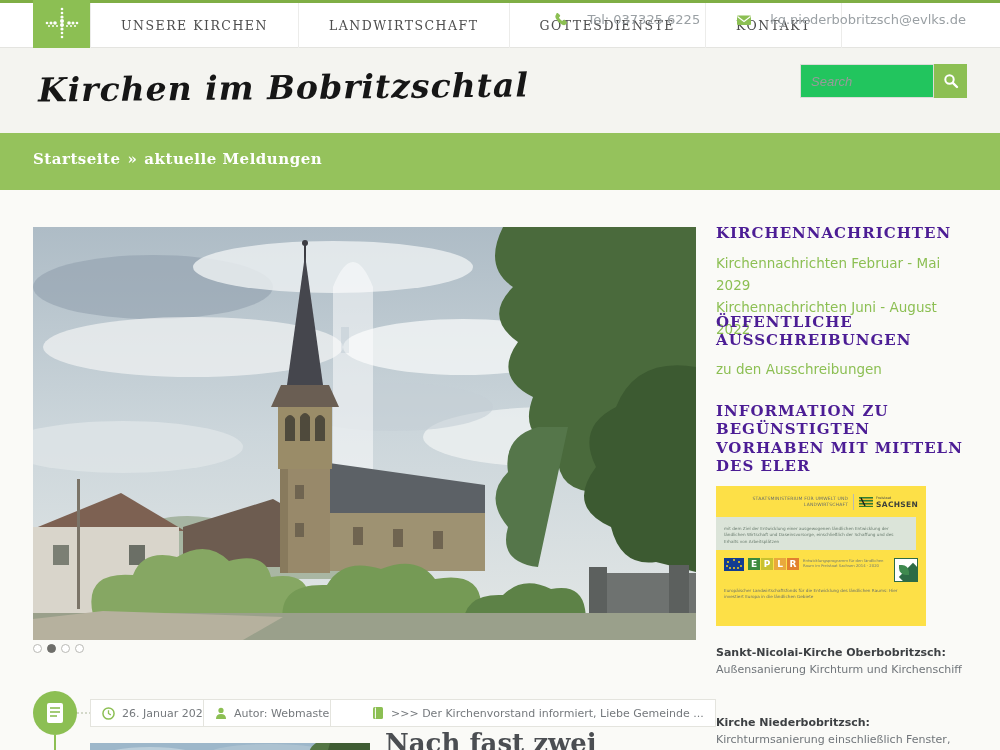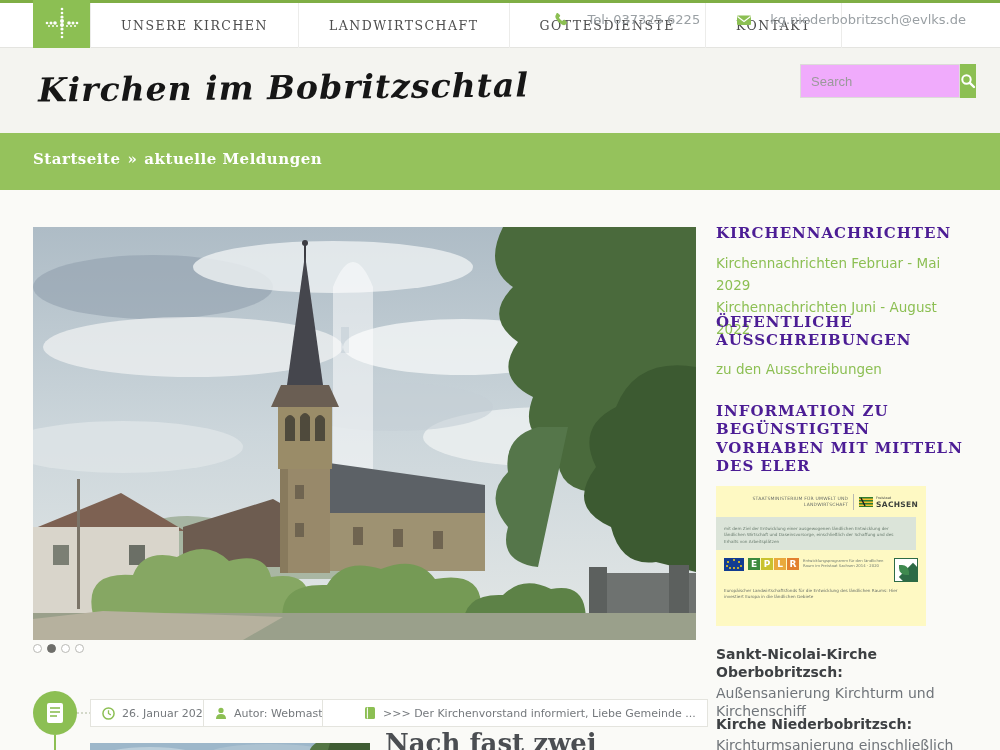--- a/index.html
+++ b/index.html
@@ -16,21 +16,21 @@
            font-family:"DejaVu Serif","Liberation Serif",serif; font-size:12.5px; letter-spacing:1.5px; color:#4d4d4d; text-decoration:none; }
   .contact { position:absolute; right:34px; top:3px; height:33px; display:flex; align-items:center; gap:18px; font-size:13px; color:#9aa0a4; }
   .contact .ic { display:inline-flex; width:16px; height:16px; margin-left:18px; }
   .contact .ic svg { width:16px; height:16px; }
 
   
   .headband { position:absolute; left:0; top:48px; width:1000px; height:85px; background:#f4f4f0; }
   .sitetitle { position:absolute; left:38px; top:68px; font-family:"DejaVu Serif","Liberation Serif",serif; font-style:italic; font-weight:700;
                font-size:33px; color:#161616; letter-spacing:1px; transform:rotate(-0.6deg); }
   .search { position:absolute; left:800px; top:64px; width:167px; height:34px; display:flex; }
-  .search input { width:160px; height:34px; border:1px solid #dcdcd8; background:#f0abfc; padding:0 10px; font-size:13px; color:#555; outline:none; }
+  .search input { width:134px; height:34px; border:1px solid #dcdcd8; background:#22c55e; padding:0 10px; font-size:13px; color:#555; outline:none;font-style:italic; }
   .search input::placeholder { color:#9a9a9a; }
   .search button { width:33px; height:34px; border:none; background:#8cbf53; cursor:pointer; display:flex; align-items:center; justify-content:center; }
 
   
   .crumbbar { position:absolute; left:0; top:133px; width:1000px; height:57px; background:#95c25c; }
   .crumb { position:absolute; left:33px; top:150px; font-family:"DejaVu Serif","Liberation Serif",serif; font-weight:700; font-size:15px;
            color:#ffffff; letter-spacing:0.5px; }
   .crumb a { color:#ffffff; text-decoration:none; }
   .crumb .sep { margin:0 7px; }
 
@@ -42,35 +42,35 @@
 
   
   .metaline { position:absolute; left:77px; top:712px; width:610px; border-top:2px dotted #d3d8c9; }
   .metadot { position:absolute; left:680px; top:709px; width:8px; height:8px; border-radius:50%; background:#8cbf53; }
   .metacircle { position:absolute; left:33px; top:691px; width:44px; height:44px; border-radius:50%; background:#8cbf53;
                 display:flex; align-items:center; justify-content:center; }
   .vline { position:absolute; left:54px; top:735px; width:2px; height:15px; background:#8cbf53; }
   .chip { position:absolute; top:699px; height:28px; background:#ffffff; border:1px solid #e4e4de; display:flex; align-items:center;
           gap:7px; padding:0 11px; font-size:11px; color:#75797d; white-space:nowrap; }
   .chip .ic { display:inline-flex; }
-  .chip1 { left:90px; } .chip2 { left:203px; } .chip3 { left:322px;padding-left:41px; }
+  .chip1 { left:90px; } .chip2 { left:203px; } .chip3 { left:330px;padding-left:41px; }
 
   .thumb { position:absolute; left:90px; top:743px; width:280px; height:40px; overflow:hidden; }
   .headline { position:absolute; left:385px; top:729px; width:310px; font-family:"DejaVu Serif","Liberation Serif",serif;
               font-size:26px; color:#4b4e52; line-height:1.1; }
   .sh { font-family:"DejaVu Serif","Liberation Serif",serif; font-size:15px; letter-spacing:1px; color:#4c1d95; line-height:1.22; }
   .sh1 { position:absolute; left:716px; top:224px; width:250px; }
   .slinks1 { position:absolute; left:716px; top:253px; width:250px; }
   .slink { display:block; color:#8cbf53; font-size:13.5px; line-height:1.62; text-decoration:none; }
   .sh2 { position:absolute; left:716px; top:313px; width:220px; }
   .slinks2 { position:absolute; left:716px; top:359px; width:250px; }
   .sh3 { position:absolute; left:716px; top:402px; width:250px; }
 
   
-  .banner { position:absolute; left:716px; top:486px; width:210px; height:140px; background:#fef9c3; padding:8px 8px 6px 8px; overflow:hidden; }
+  .banner { position:absolute; left:716px; top:486px; width:210px; height:140px; background:#fde047; padding:8px 8px 6px 8px; overflow:hidden; }
   .b-top { display:flex; justify-content:flex-end; align-items:center; gap:5px; }
   .b-min { font-size:4.5px; color:#6a6f6a; text-align:right; line-height:1.35; letter-spacing:0.2px; }
   .b-sep { width:1px; height:16px; background:#b9b9b2; }
   .b-sachsen { display:flex; align-items:center; gap:3px; }
   .b-sachsen .crest { width:14px; height:10px; }
   .b-sachsen .txt { font-size:3.5px; color:#4b4f4b; }
   .b-sachsen .txt b { display:block; font-size:7.5px; letter-spacing:0.3px; color:#3c403c; }
   .b-band { margin-top:7px; margin-left:-8px; width:200px; background:#dbe4d9; padding:6px 8px 5px 8px; }
   .b-band h4 { font-size:8.5px; color:#46584e; line-height:1.35; font-weight:700; }
   .b-band p { font-size:4.2px; color:#6b7d70; margin-top:3px; line-height:1.5; }
@@ -79,21 +79,21 @@
   .euflag i { position:absolute; width:2px; height:2px; background:#f7d117; border-radius:50%; }
   .eplr { display:flex; gap:1px; flex:none; }
   .eplr span { width:12px; height:12px; color:#fff; font-size:9px; font-weight:700; display:flex; align-items:center; justify-content:center; }
   .eplr .l0{background:#3b8a3e;} .eplr .l1{background:#c9c22f;} .eplr .l2{background:#e9a93c;} .eplr .l3{background:#e2802f;}
   .b-prog { font-size:3.8px; color:#707a70; line-height:1.4; flex:1; }
   .leader { width:24px; height:24px; background:#ffffff; border:1px solid #2d6b45; position:relative; flex:none; margin-left:2px; overflow:hidden; }
   .leader .tri { position:absolute; right:-6px; bottom:-6px; width:20px; height:20px; background:#2d6b45; transform:rotate(45deg); }
   .leader .lf  { position:absolute; left:4px; top:6px; width:10px; height:10px; border-radius:0 70% 0 70%; background:#3f8a4f; }
   .b-fund { margin-top:6px; font-size:4.2px; color:#6b7268; line-height:1.5; }
 
-  .proj { position:absolute; left:716px; width:250px; font-size:14px; }
+  .proj { position:absolute; left:716px; width:250px; font-size:11px; }
   .proj b { display:block; color:#3d4043; font-weight:700; line-height:1.28; }
   .proj span { color:#70757a; line-height:1.28; display:block; margin-top:3px; }
   .proj1 { top:646px; } .proj2 { top:716px; }
 
   svg { display:block; }
 </style>
 </head>
 <body>
 
 <div class="topbar"></div>

